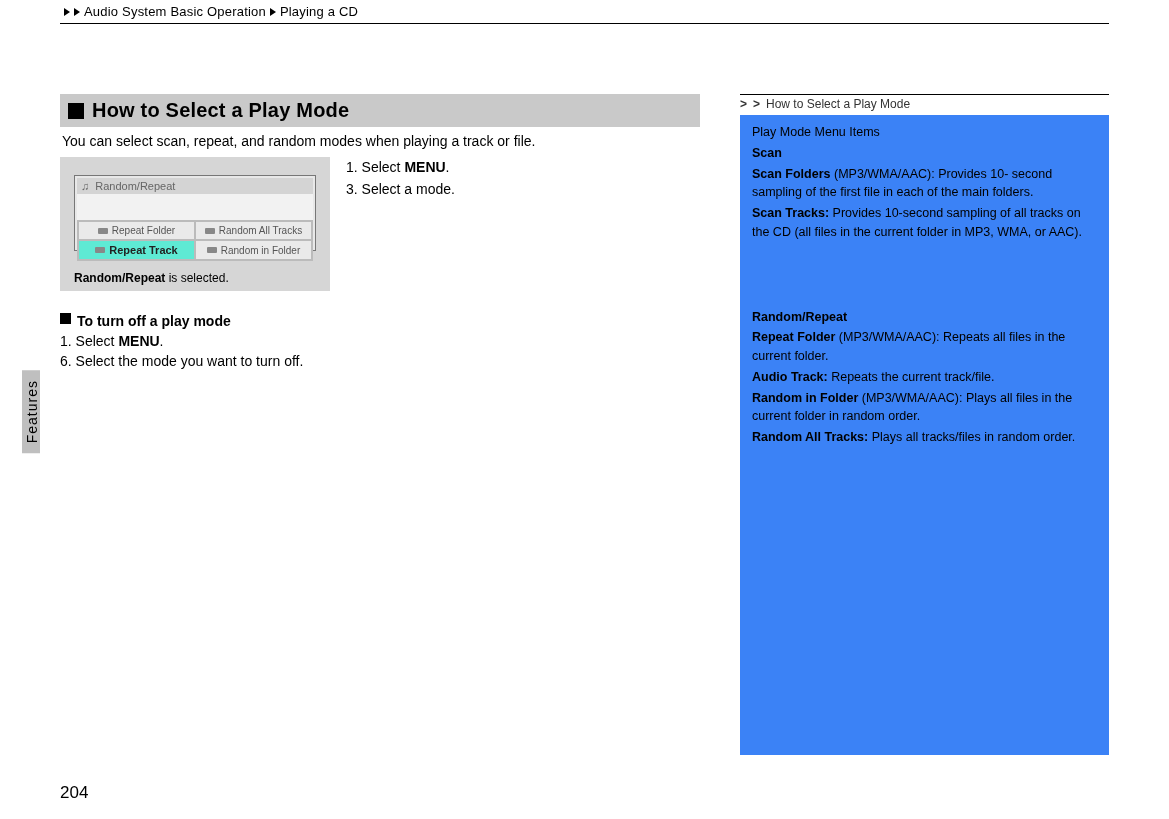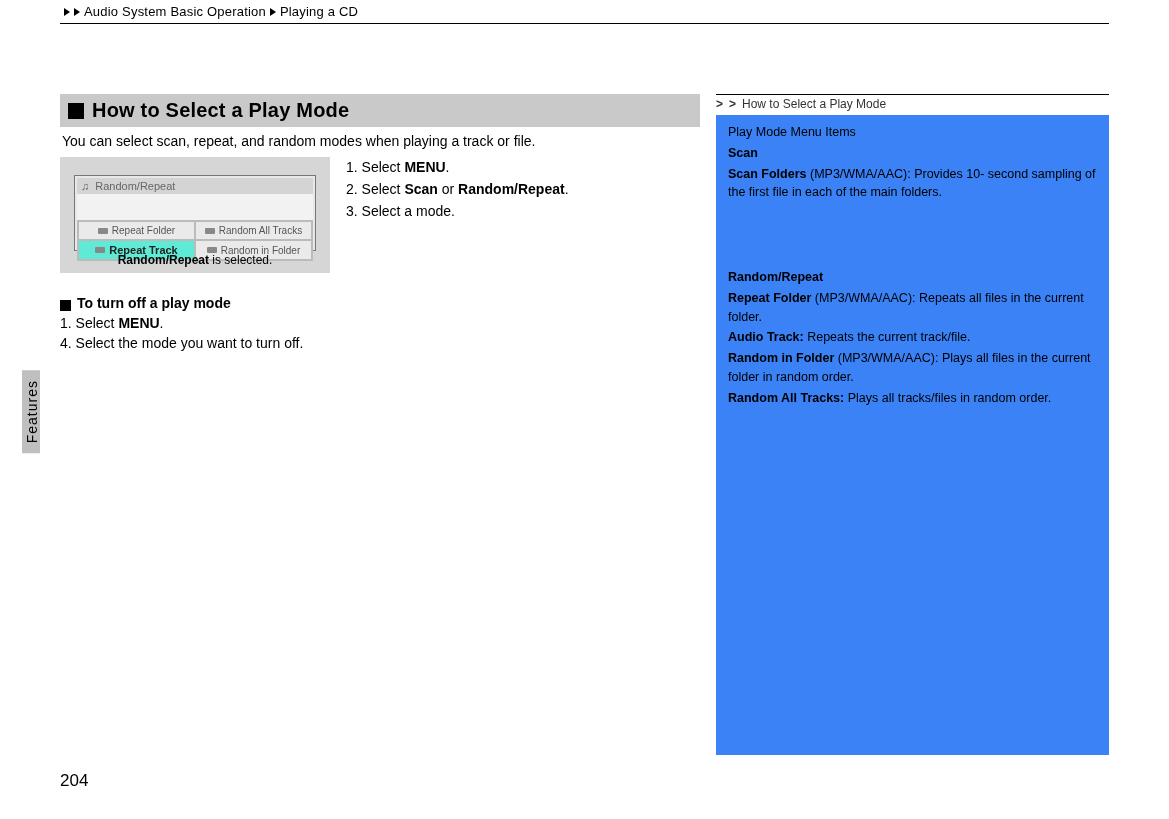--- a/index.html
+++ b/index.html
@@ -30,21 +30,21 @@
     border-bottom: 4px solid transparent;
     border-left: 6px solid #000;
   }
   .hr {
     border: none;
     border-top: 1px solid #000;
     margin: 4px 0 0 0;
   }
   .body-area {
     display: flex;
-    gap: 16px;
+    gap: 40px;
     margin-top: 70px;
   }
   .main-col {
     width: 640px;
     position: relative;
   }
   .side-col {
     flex: 1;
     font-size: 12.5px;
     line-height: 1.5;
@@ -124,34 +124,34 @@
     font-weight: 600;
     font-size: 11px;
   }
   .mini-ico {
     display:inline-block;
     width:10px;height:6px;
     background:#888;
     border-radius:1px;
   }
   .fig-cap {
-    text-align: center;
+    text-align: left;
     font-size: 12px;
-    margin-top: 2px;
+    margin-top: 20px;
   }
   .fig-cap b { font-weight: 700; }
   .steps {
     font-size: 14px;
     line-height: 1.5;
     padding-top: 0;
   }
   .step-row { margin-bottom: 1px; }
   .sub-head {
     display: flex;
-    align-items: flex-end;
+    align-items: flex-start;
     gap: 6px;
     margin-top: 22px;
     font-size: 14px;
   }
   .sub-head .sq { width: 11px; height: 11px; }
   .sub-head b { font-weight: 700; }
   .steps2 {
     font-size: 14px;
     line-height: 1.45;
     margin-top: 2px;
@@ -190,21 +190,21 @@
     writing-mode: vertical-rl;
     text-orientation: mixed;
     font-size: 14px;
     letter-spacing: 1px;
     text-align: center;
     transform: rotate(180deg);
   }
   .page-no {
     position: absolute;
     left: 60px;
-    bottom: 28px;
+    bottom: 16px;
     font-size: 17px;
   }
 </style>
 </head>
 <body>
 
 <div class="page">
 
   <div class="breadcrumb">
     <span class="tri"></span>
@@ -257,49 +257,47 @@
           </div>
           <div class="fig-cap">
             <b>Random/Repeat</b><span> is selected.</span>
           </div>
         </div>
 
         <div class="steps">
           <div class="step-row">
             <span>1.  Select </span><b>MENU</b><span>.</span>
           </div>
-          <div class="step-row">
-            <span>2.  Select </span><b>Scan</b><span> or </span><b>Random/Repeat</b><span>.</span>
-          </div>
           <div class="step-row">3.  Select a mode.</div>
         </div>
       </div>
 
       <div class="sub-head">
         <span class="sq"></span>
         <b>To turn off a play mode</b>
       </div>
       <div class="steps2">
         <div>
           <span>1.  Select </span><b>MENU</b><span>.</span>
         </div>
-        <div>4.  Select the mode you want to turn off.</div>
+        <div>6.  Select the mode you want to turn off.</div>
       </div>
     </div>
 
     <div class="side-col">
       <div class="side-head">
         <span class="gt">&gt;</span>
         <span class="gt">&gt;</span>
         <span>How to Select a Play Mode</span>
       </div>
       <div class="side-box">
           <p>Play Mode Menu Items</p>
           <p><b>Scan</b></p>
           <p><b>Scan Folders</b> (MP3/WMA/AAC)<b></b>: Provides 10- second sampling of the first file in each of the main folders.</p>
+          <p><b>Scan Tracks:</b> Provides 10-second sampling of all tracks on the CD (all files in the current folder in MP3, WMA, or AAC).</p>
           <div class="side-gap"></div>
           <p><b>Random/Repeat</b></p>
           <p><b>Repeat Folder</b> (MP3/WMA/AAC)<b></b>: Repeats all files in the current folder.</p>
           <p><b>Audio Track:</b> Repeats the current track/file.</p>
           <p><b>Random in Folder</b> (MP3/WMA/AAC)<b></b>: Plays all files in the current folder in random order.</p>
           <p><b>Random All Tracks:</b> Plays all tracks/files in random order.</p>
         </div>
     </div>
   </div>
 

